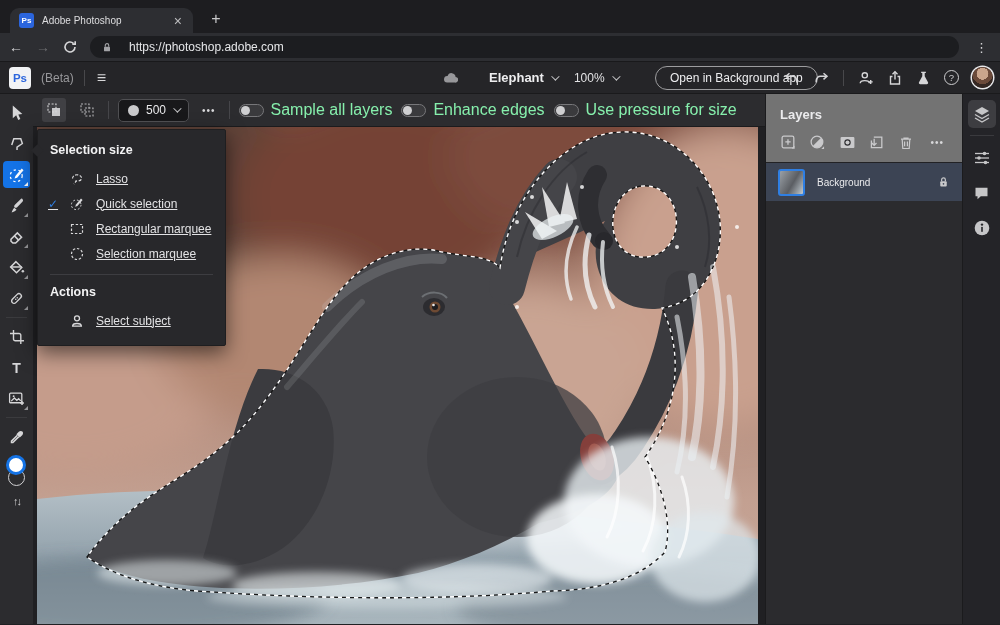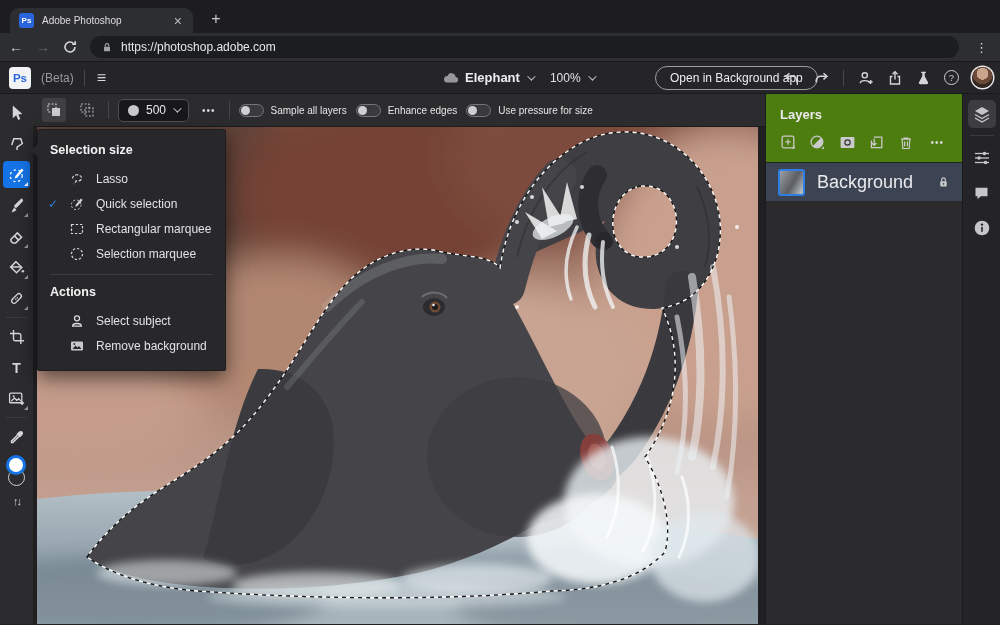--- a/index.html
+++ b/index.html
@@ -17,34 +17,34 @@
   .tab-close { color:#bdbdbf; font-size:14px; line-height:1; padding:0 2px; cursor:default; }
   .newtab { position:absolute; left:206px; top:9px; font-size:16px; color:#c9c9cb; width:20px; height:20px;
             display:flex; align-items:center; justify-content:center; }
 
   .addressbar { height:29px; background:#2d2e32; display:flex; align-items:center; padding:0 9px; gap:13px;
                 border-bottom:1px solid #19191b; }
   .nav-ic { font-size:14px; line-height:1; }
   .nav-back { color:#d6d6d8; }
   .nav-fwd { color:#6b6b6e; }
   .url-pill { flex:1; height:22px; background:#1c1d20; border-radius:11px; display:flex; align-items:center;
-              padding:0 11px; gap:8px; }
+              padding:0 11px; gap:16px; }
   .url-text { font-size:12px; color:#e6e7e9; }
   .kebab { color:#d3d3d5; font-size:13px; padding:0 3px; }
 
   
   .ps-header { height:32px; background:#252528; border-bottom:1px solid #1a1a1c; display:flex;
                align-items:center; padding:0 9px; gap:10px; position:relative; }
   .ps-logo { width:22px; height:22px; background:#f2f3f5; border-radius:4px; color:#2b65dd; font-weight:bold;
              font-size:11.5px; display:flex; align-items:center; justify-content:center; }
   .beta { color:#98989b; font-size:12px; }
   .vdiv { width:1px; height:16px; background:#48484b; }
   .burger { color:#d8d8da; font-size:16px; line-height:1; padding:0 2px; }
   .doc-group { position:absolute; left:441px; display:flex; align-items:center; gap:7px; }
-  .doc-name { font-size:13px; font-weight:bold; color:#ededef; }
+  .doc-name { font-size:13px; font-weight:bold; color:#ededef;margin-left:24px; }
   .zoom-val { font-size:12px; color:#e2e2e4; margin-left:10px; }
   .chev { width:6px; height:6px; border-right:1.4px solid #c6c6c8; border-bottom:1.4px solid #c6c6c8;
           transform:rotate(45deg) translateY(-2px); }
   .open-btn { position:absolute; left:655px; height:24px; border:1px solid #9d9d9f; border-radius:13px;
               padding:0 14px; font-size:12px; color:#ededef; display:flex; align-items:center; background:transparent; }
   .hdr-right { position:absolute; right:7px; display:flex; align-items:center; gap:13px; color:#d6d6d8; }
   .help-c { width:15px; height:15px; border:1.3px solid #cfcfd1; border-radius:50%; font-size:9.5px;
             display:flex; align-items:center; justify-content:center; color:#cfcfd1; }
   .avatar { width:21px; height:21px; border-radius:50%; box-shadow:0 0 0 1.5px #e9e9eb;
             background:radial-gradient(circle at 50% 32%, #caa58c 0 33%, #6b4a3a 34% 58%, #352722 59%); }
@@ -74,45 +74,45 @@
   .odiv { width:1px; height:18px; background:#46464a; }
   .size-dd { height:23px; background:#18181a; border:1px solid #505053; border-radius:5px; display:flex;
              align-items:center; gap:7px; padding:0 9px; }
   .size-dot { width:11px; height:11px; border-radius:50%; background:#c9c9cb; }
   .size-val { font-size:12px; color:#e9e9eb; }
   .dots { font-size:10px; letter-spacing:1px; color:#d8d8da; padding:0 4px; }
   .toggle-row { display:flex; align-items:center; gap:7px; }
   .tg-track { width:25px; height:13px; border-radius:7px; background:#3a3a3d; border:1px solid #77777a;
               display:flex; align-items:center; padding:0 1px; }
   .tg-knob { width:9px; height:9px; border-radius:50%; background:#cfcfd1; }
-  .tg-label { font-size:10px; color:#e5e5e5; white-space:nowrap; }
+  .tg-label { font-size:16px; color:#86efac; white-space:nowrap; }
 
   .canvas { flex:1; position:relative; background:#202023; padding:0 7px 0 4px; min-height:0; }
   .photo { width:100%; height:100%; }
 
   
   .flyout { position:absolute; left:4px; top:35px; width:189px; background:#28282b; border:1px solid #1e1e20;
             border-radius:2px; box-shadow:0 7px 20px rgba(0,0,0,.55); padding:10px 0 12px; z-index:5; }
   .flyout::before { content:""; position:absolute; left:-5px; top:16px; width:9px; height:9px; background:#28282b; transform:rotate(45deg); }
   .fly-head { font-size:12.5px; font-weight:bold; color:#f3f3f4; padding:3px 12px 9px; }
-  .fly-item { height:25px; display:flex; align-items:center; padding:0 10px; font-size:12px; color:#e2e2e4; }
+  .fly-item { height:25px; display:flex; align-items:center; padding:0 10px; font-size:12px; color:#e2e2e4;text-decoration:underline; }
   .fly-check { width:21px; color:#2f7fe3; font-size:12px; font-weight:bold; }
   .fly-ico { width:27px; color:#d9d9db; display:flex; align-items:center; }
   .fly-sep { height:1px; background:#3d3d41; margin:8px 12px 7px; }
 
   
-  .layers-panel { width:197px; background:#4d7c0f; border-left:1px solid #1b1b1d; display:flex;
+  .layers-panel { width:197px; background:#737373; border-left:1px solid #1b1b1d; display:flex;
                   flex-direction:column; flex:none; }
   .lp-title { font-size:13px; color:#ebebed; font-weight:bold; padding:13px 14px 11px; }
   .lp-actions { display:flex; align-items:center; justify-content:space-between; padding:1px 14px 11px; color:#cacacc; }
   .lp-sep { height:1px; background:#222225; }
   .layer-row { height:38px; background:#3c4454; display:flex; align-items:center; padding:0 12px; gap:12px; }
   .thumb { width:27px; height:27px; border:2px solid #2f7fe3; border-radius:3px; flex:none;
            background:linear-gradient(120deg,#9aa0a6,#5b5e63 55%,#c2cbd1); }
-  .layer-name { flex:1; font-size:18px; color:#eaeaec; }
+  .layer-name { flex:1; font-size:10px; color:#eaeaec; }
   .lp-rest { flex:1; background:#2b2b2e; }
 
   
   .rail { width:38px; background:#242428; border-left:1px solid #1b1b1d; display:flex; flex-direction:column;
           align-items:center; padding-top:6px; flex:none; }
   .rail-btn { width:28px; height:28px; border-radius:5px; display:flex; align-items:center; justify-content:center;
               color:#c6c6c8; margin-bottom:7px; }
   .rail-btn.active { background:#3d3d41; }
   .rail-sep { width:24px; height:1px; background:#3a3a3e; margin:0 0 8px; }
 </style>
@@ -506,31 +506,20 @@
         <span class="fly-check"></span>
         <span class="fly-ico">
           <svg width="16" height="16" viewBox="0 0 16 16" fill="none" stroke="currentColor" stroke-width="1.3">
             <circle cx="8" cy="5.3" r="2.5"></circle>
               <path d="M3.6 13.2 C3.6 9.6 12.4 9.6 12.4 13.2 Z"></path>
           </svg>
         </span>
         <span>Select subject</span>
       </div>
 
-      <div class="fly-item">
-        <span class="fly-check"></span>
-        <span class="fly-ico">
-          <svg width="16" height="16" viewBox="0 0 16 16">
-            <rect x="2" y="3.5" width="12" height="9" rx="1" fill="currentColor" opacity=".9"></rect>
-            <path d="M3.5 11 L6.5 7.5 L8.5 9.5 L10 8 L12.5 11 Z" fill="#28282b"></path>
-            <circle cx="5.3" cy="6" r=".9" fill="#28282b"></circle>
-          </svg>
-        </span>
-        <span>Remove background</span>
-      </div>
     </div>
   </div>
 
   <div class="layers-panel">
     <div class="lp-title">Layers</div>
     <div class="lp-actions">
       <span>
         <svg width="17" height="17" viewBox="0 0 16 16" fill="none" stroke="currentColor" stroke-width="1.2">
           <rect x="2" y="2" width="11" height="11" rx="1.5"></rect>
             <path d="M7.5 5 v5 M5 7.5 h5"></path>

